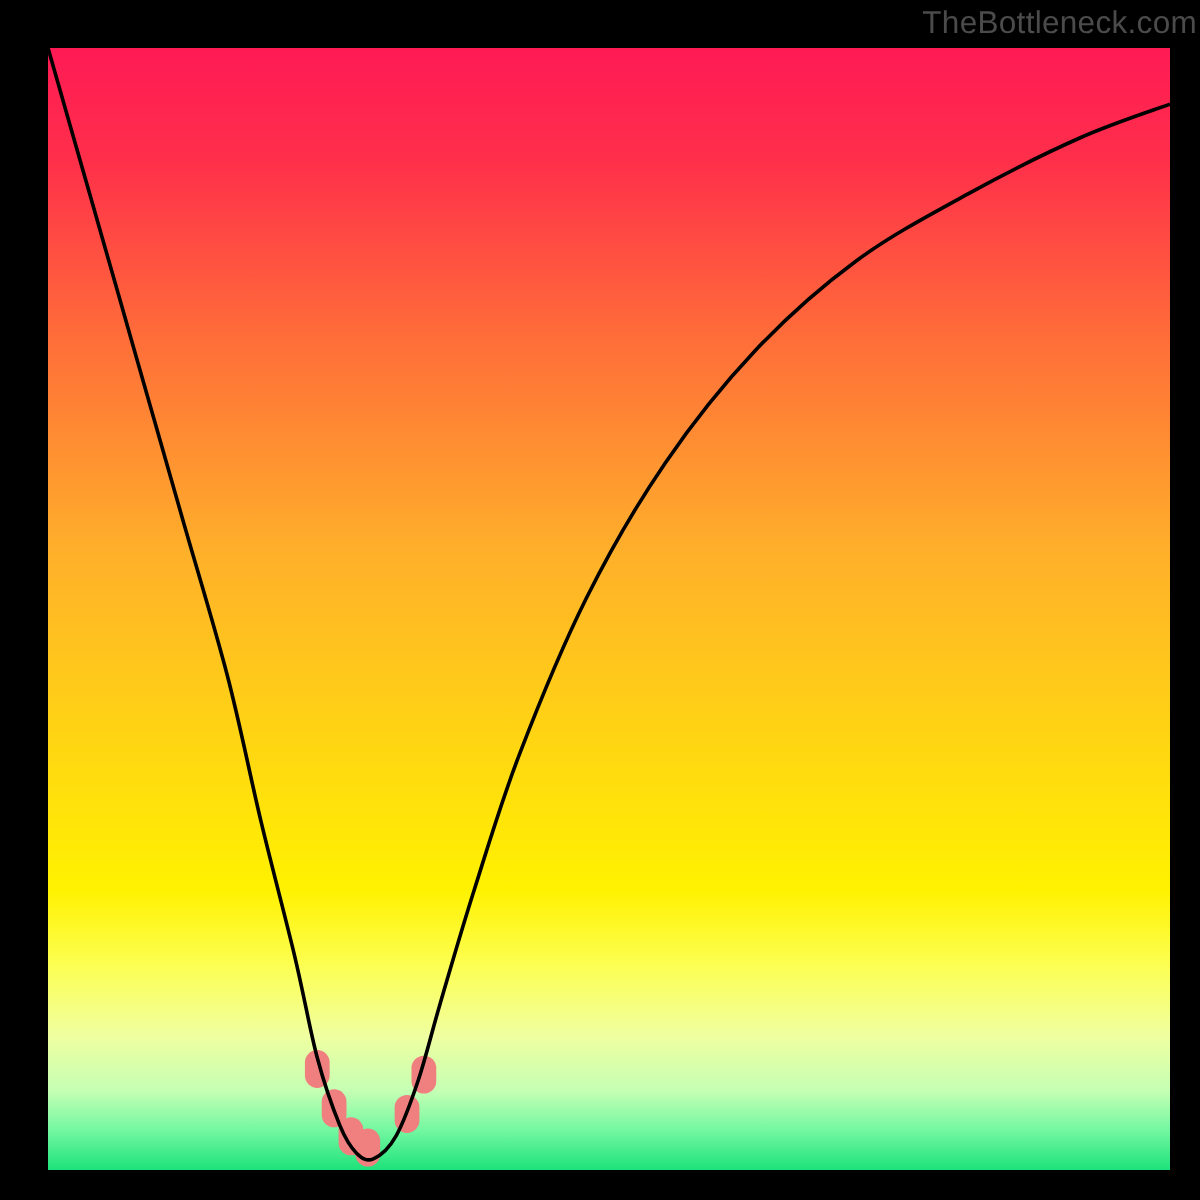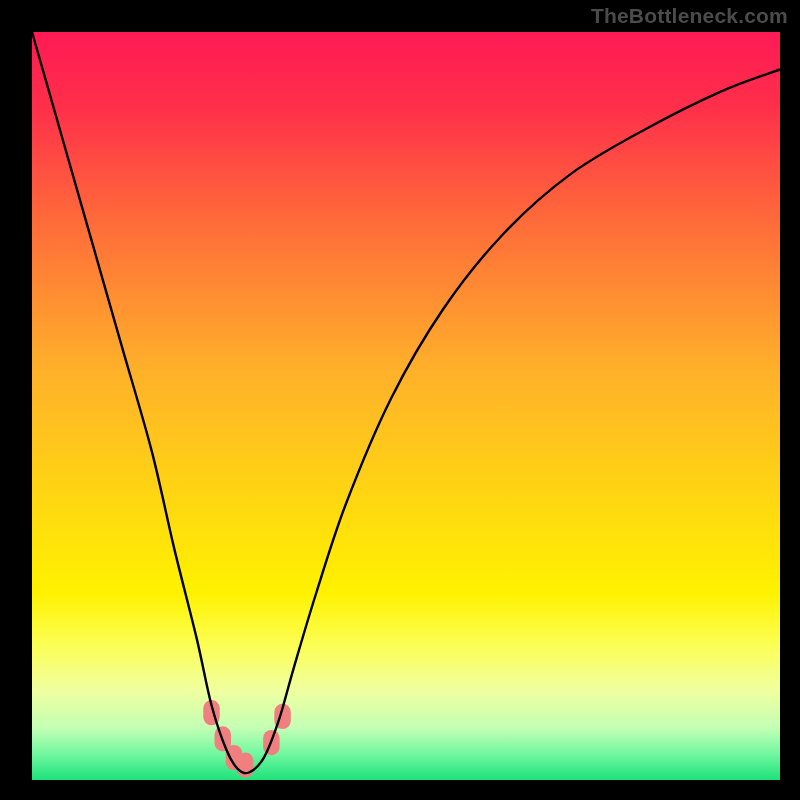--- a/index.html
+++ b/index.html
@@ -1,17 +1,17 @@
 <!DOCTYPE html>
 <html><head>
 <meta charset="utf-8">
 <style>
   html,body{margin:0;padding:0}
   body{width:800px;height:800px;background:#000;position:relative;font-family:Arial,Helvetica,sans-serif}
-  .watermark{position:absolute;top:4px;right:12px;color:#4b4b4b;font-size:21px;font-weight:700;letter-spacing:.2px;z-index:10}
+  .watermark{position:absolute;top:4px;right:2px;color:#4b4b4b;font-size:21px;font-weight:400;letter-spacing:.2px;z-index:10}
   .plot{position:absolute;left:32px;top:32px;width:748px;height:748px;overflow:hidden}
   .plot svg{display:block}
 </style>
 </head>
 <body>
 
 <div class="watermark">TheBottleneck.com</div>
 
 <div class="plot">
   <svg id="chart-svg" width="748" height="748" viewBox="0 0 748 748">

